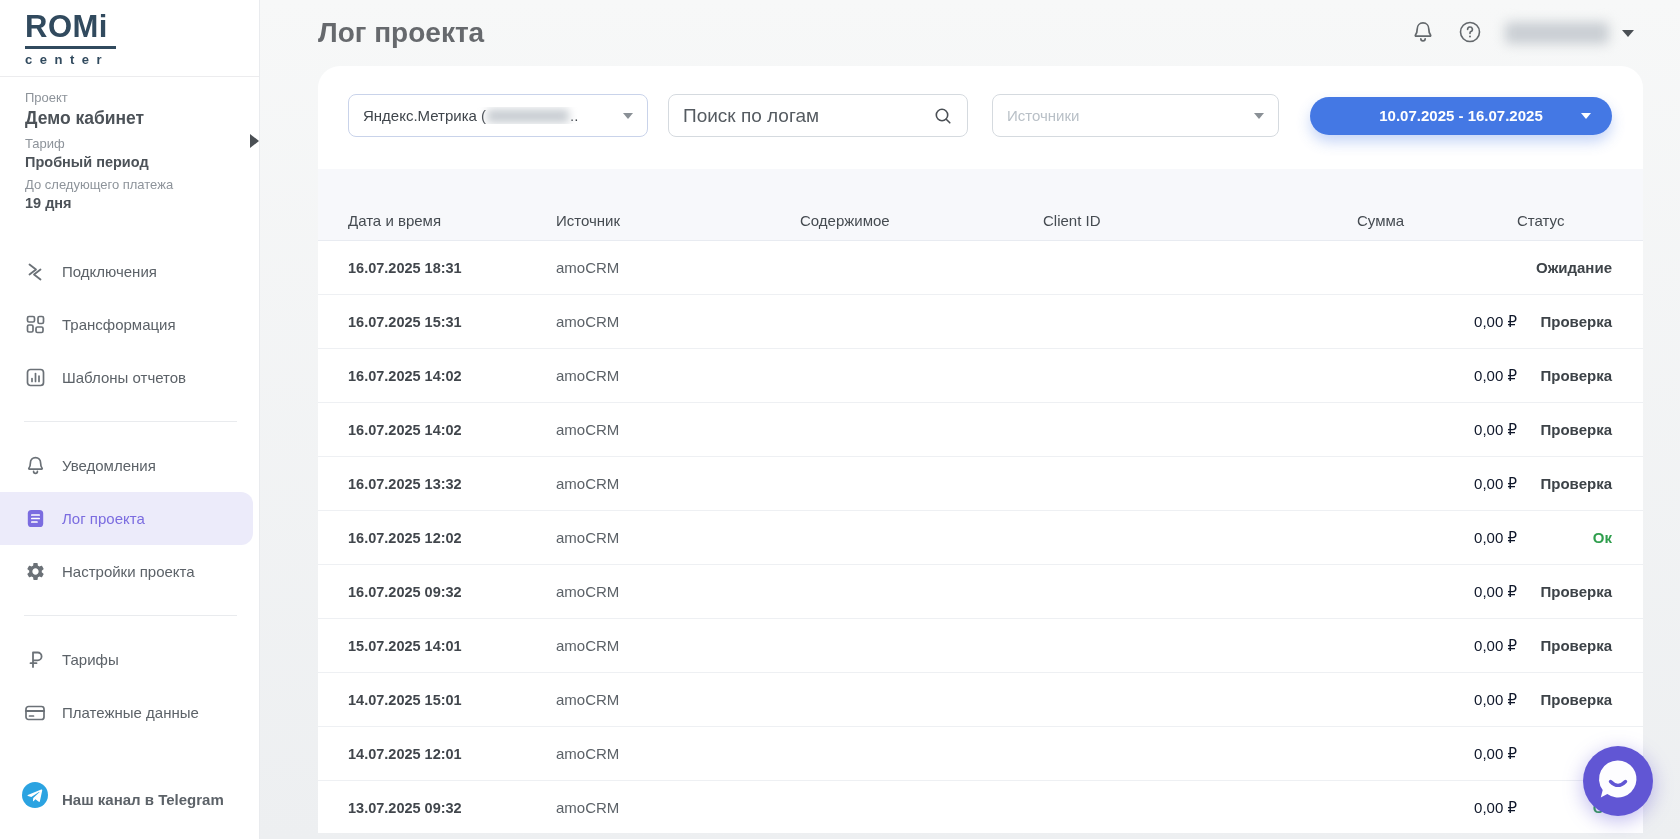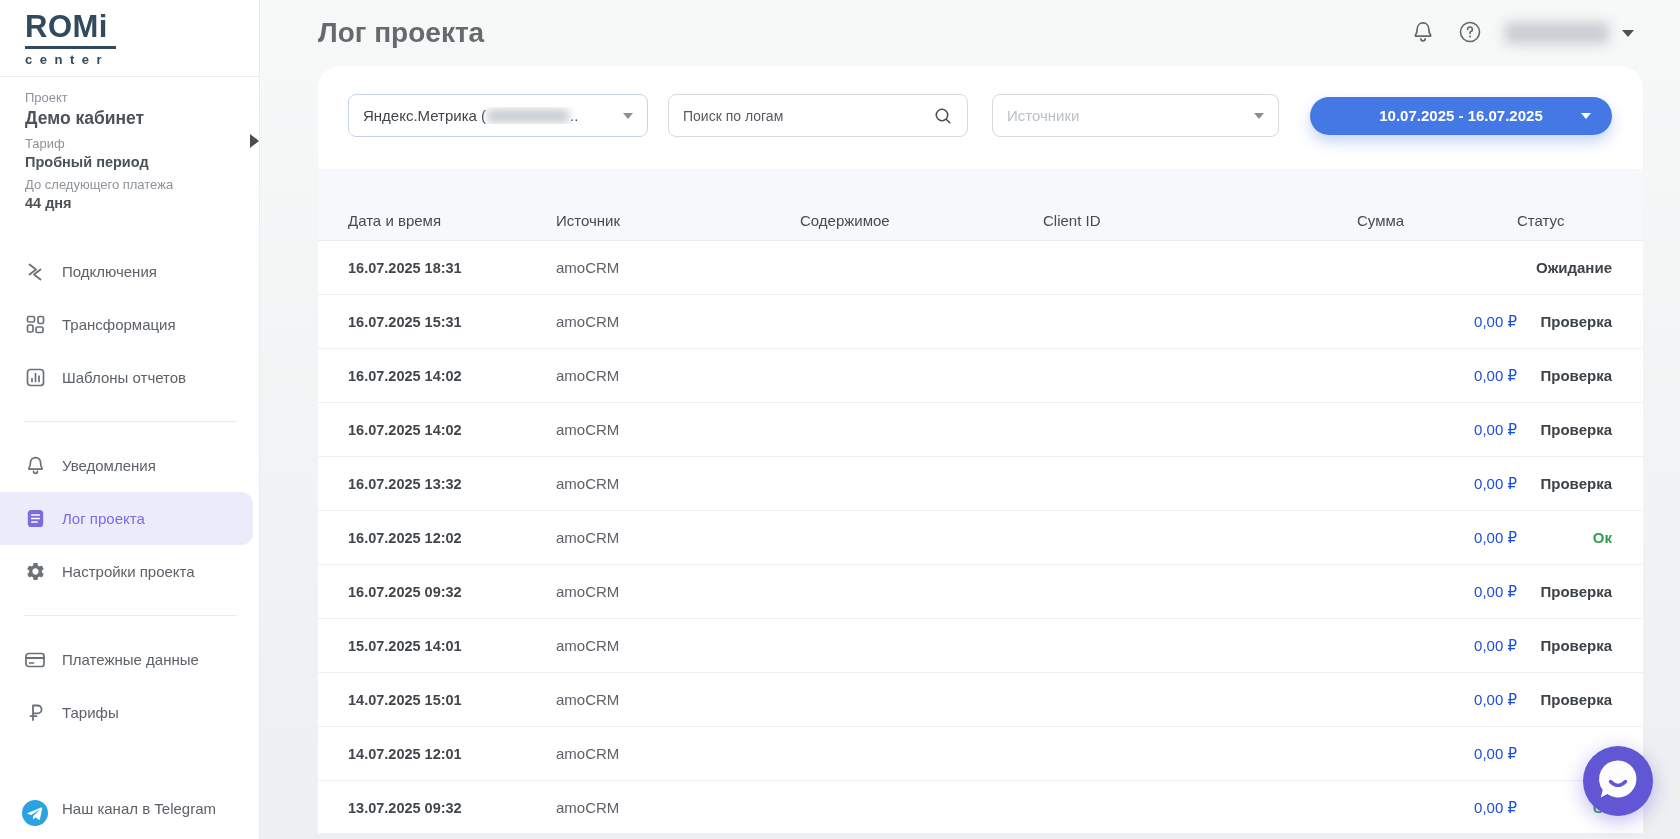--- a/index.html
+++ b/index.html
@@ -18,21 +18,21 @@
   .p-name{font-size:17.5px;font-weight:700;color:#4c5258;margin-top:3px;}
   .p-strong{font-size:14.5px;font-weight:700;color:#4c5258;margin-top:3px;}
   .collapse{position:absolute;left:250px;top:134px;width:0;height:0;border-top:7px solid transparent;border-bottom:7px solid transparent;border-left:9px solid #4a4f54;cursor:pointer;}
   .nav{margin-top:34px;}
   .mi{height:53px;display:flex;align-items:center;padding-left:24px;gap:16px;cursor:pointer;}
   .mi-icon{width:22px;height:22px;flex:0 0 22px;display:flex;align-items:center;justify-content:center;}
   .mi-label{font-size:15px;color:#5c6268;white-space:nowrap;}
   .mi.active{background:#ecebfa;border-radius:0 12px 12px 0;width:253px;}
   .mi.active .mi-label{color:#7b6ce0;font-weight:500;}
   .nav-divider{height:1px;background:#e9ebee;margin:17px 22px 17px 24px;}
-  .tg{position:absolute;left:22px;bottom:13px;display:flex;align-items:flex-start;gap:14px;cursor:pointer;}
+  .tg{position:absolute;left:22px;bottom:31px;display:flex;align-items:flex-end;gap:14px;cursor:pointer;font-weight:bold;}
   .tg-label{font-size:15px;color:#5c6268;}
 
   
   .main{position:absolute;left:260px;right:0;top:0;bottom:0;background:linear-gradient(180deg,#f7f8f8 0%,#edeff1 100%);}
   .topbar{height:66px;display:flex;align-items:center;padding:0 46px 0 58px;}
   .page-title{font-size:28px;font-weight:700;color:#66696d;}
   .top-right{margin-left:auto;display:flex;align-items:center;gap:23px;}
   .icon-btn{background:none;border:none;cursor:pointer;display:flex;align-items:center;}
   .user-menu{display:flex;align-items:center;gap:13px;cursor:pointer;}
   .user-blur{width:104px;height:22px;border-radius:4px;background:#c9ced3;filter:blur(6px);}
@@ -40,37 +40,37 @@
 
   
   .card{margin-left:58px;width:1325px;height:767px;background:#fff;border-radius:22px 22px 0 0;overflow:hidden;}
   .filters{display:flex;align-items:center;padding:28px 31px 0 30px;position:relative;}
   .select{height:43px;border:1px solid #d5dadf;border-radius:8px;display:flex;align-items:center;padding:10px 14px;font-size:15px;color:#3f454b;background:#fff;cursor:pointer;}
   .f-metric{width:300px;border-color:#c9d3ea;justify-content:space-between;}
   .f-metric .lbl{display:flex;align-items:center;white-space:nowrap;overflow:hidden;}
   .inline-blur{display:inline-block;width:82px;height:14px;border-radius:3px;background:#c9ced3;filter:blur(4px);margin:0 1px;flex:0 0 auto;}
   .sel-caret{width:0;height:0;border-left:5px solid transparent;border-right:5px solid transparent;border-top:6px solid #8a9096;margin-left:10px;flex:0 0 auto;}
   .f-search{width:300px;margin-left:20px;cursor:text;}
-  .f-search input{border:0;outline:0;flex:1;font-size:14px;color:#3f454b;font-family:inherit;background:transparent;}
+  .f-search input{border:0;outline:0;flex:1;font-size:19px;color:#3f454b;font-family:inherit;background:transparent;}
   .f-search input::placeholder{color:#555b61;opacity:1;}
   .f-sources{width:287px;margin-left:24px;justify-content:space-between;}
   .placeholder-text{color:#b9c0c7;}
   .f-date{margin-left:auto;position:relative;height:38px;width:302px;background:#4478e4;border:none;border-radius:19px;color:#fff;font-weight:700;font-size:15px;font-family:inherit;display:flex;align-items:center;justify-content:center;cursor:pointer;box-shadow:0 7px 14px rgba(68,120,228,.3);}
   .f-date .caret{position:absolute;right:21px;top:16px;width:0;height:0;border-left:5px solid transparent;border-right:5px solid transparent;border-top:6px solid #fff;}
 
   
   .trow-grid{display:grid;grid-template-columns:208px 244px 243px 1fr 160px 95px;align-items:center;padding:0 31px 0 30px;}
   .thead{margin-top:32px;background:#f7f8fb;border-bottom:1px solid #e8ebf1;height:72px;}
   .th{font-size:15px;color:#454b51;font-weight:500;margin-top:31px;}
   .th.t-right{text-align:left;}
   .row{height:54px;border-bottom:1px solid #eef0f3;background:#fff;}
   .c-date{font-weight:700;font-size:14.5px;color:#41464c;}
   .c-source{font-size:15px;color:#5c6268;}
   .blur-blob{height:15px;border-radius:3px;background:#c6cbd1;filter:blur(6px);}
-  .c-amount{text-align:right;font-size:15px;color:#1d4ed8;}
+  .c-amount{text-align:right;font-size:15px;color:#0f172a;}
   .c-status{text-align:right;font-size:15px;font-weight:700;color:#3d4348;}
   .c-status.st-ok{color:#2f9e4d;}
 
   
   .chat-widget{position:absolute;left:1582px;top:745px;width:72px;height:72px;border:none;background:none;cursor:pointer;z-index:5;filter:drop-shadow(0 5px 10px rgba(97,86,212,.4));}
 </style>
 </head>
 <body>
 
 <div class="app">
@@ -82,21 +82,21 @@
       <div class="logo-sub">center</div>
     </div>
     <div class="side-divider"></div>
 
     <div class="project">
       <div class="p-label">Проект</div>
       <div class="p-name">Демо кабинет</div>
       <div class="p-label">Тариф</div>
       <div class="p-strong">Пробный период</div>
       <div class="p-label">До следующего платежа</div>
-      <div class="p-strong">44 дня</div>
+      <div class="p-strong">19 дня</div>
     </div>
     <div class="collapse"></div>
 
     <nav class="nav">
         <div class="mi">
     <span class="mi-icon">
             <svg width="20" height="20" viewBox="0 0 20 20" fill="none" stroke="#6b7177" stroke-width="1.8" stroke-linecap="round" stroke-linejoin="round">
               <path d="M4.5 2.5 L11 7.5 L4.5 12.5"></path>
               <path d="M15.5 7.5 L9 12.5 L15.5 17.5"></path>
             </svg>
@@ -156,36 +156,36 @@
               <path d="M19.14 12.94c.04-.3.06-.61.06-.94 0-.32-.02-.64-.07-.94l2.03-1.58c.18-.14.23-.41.12-.61l-1.92-3.32c-.12-.22-.37-.29-.59-.22l-2.39.96c-.5-.38-1.03-.7-1.62-.94l-.36-2.54c-.04-.24-.24-.41-.48-.41h-3.84c-.24 0-.43.17-.47.41l-.36 2.54c-.59.24-1.13.57-1.62.94l-2.39-.96c-.22-.08-.47 0-.59.22L2.74 8.87c-.12.21-.08.47.12.61l2.03 1.58c-.05.3-.09.63-.09.94s.02.64.07.94l-2.03 1.58c-.18.14-.23.41-.12.61l1.92 3.32c.12.22.37.29.59.22l2.39-.96c.5.38 1.03.7 1.62.94l.36 2.54c.05.24.24.41.48.41h3.84c.24 0 .44-.17.47-.41l.36-2.54c.59-.24 1.13-.56 1.62-.94l2.39.96c.22.08.47 0 .59-.22l1.92-3.32c.12-.22.07-.47-.12-.61l-2.01-1.58zM12 15.6c-1.98 0-3.6-1.62-3.6-3.6s1.62-3.6 3.6-3.6 3.6 1.62 3.6 3.6-1.62 3.6-3.6 3.6z"></path>
             </svg>
           </span>
     <span class="mi-label">Настройки проекта</span>
   </div>
       </nav>
     <div class="nav-divider"></div>
     <nav class="nav" style="margin-top:0">
         <div class="mi">
     <span class="mi-icon">
+            <svg width="21" height="21" viewBox="0 0 21 21" fill="none" stroke="#6b7177" stroke-width="1.8" stroke-linecap="round" stroke-linejoin="round">
+              <path d="M8 18 V3.5 H12.7 a3.9 3.9 0 0 1 0 7.8 H8"></path>
+              <path d="M5.5 14.2 H11.5"></path>
+            </svg>
+          </span>
+    <span class="mi-label">Тарифы</span>
+  </div>
+        <div class="mi">
+    <span class="mi-icon">
             <svg width="22" height="22" viewBox="0 0 22 22" fill="none" stroke="#6b7177" stroke-width="1.7" stroke-linecap="round">
               <rect x="2" y="4.5" width="18" height="13" rx="2.5"></rect>
               <path d="M2 9 H20" stroke-width="2.2"></path>
               <path d="M5.5 14 H9.5"></path>
             </svg>
           </span>
     <span class="mi-label">Платежные данные</span>
-  </div>
-        <div class="mi">
-    <span class="mi-icon">
-            <svg width="21" height="21" viewBox="0 0 21 21" fill="none" stroke="#6b7177" stroke-width="1.8" stroke-linecap="round" stroke-linejoin="round">
-              <path d="M8 18 V3.5 H12.7 a3.9 3.9 0 0 1 0 7.8 H8"></path>
-              <path d="M5.5 14.2 H11.5"></path>
-            </svg>
-          </span>
-    <span class="mi-label">Тарифы</span>
   </div>
       </nav>
 
     <div class="tg">
       <span class="mi-icon" style="width:26px;height:26px;flex-basis:26px">
           <svg width="26" height="26" viewBox="0 0 26 26">
             <circle cx="13" cy="13" r="13" fill="#2ba3e1"></circle>
             <path d="M5.8 12.9 l13.4-5.3c.6-.2 1.2.2 1 .9l-2.3 10.8c-.1.6-.6.8-1.1.5l-3.4-2.5-1.7 1.6c-.2.2-.5.4-.8.4l.3-3.4 6.2-5.6c.3-.2-.1-.4-.4-.2l-7.7 4.8-3.3-1c-.6-.2-.6-.7-.2-1z" fill="#fff"></path>
           </svg>
         </span>

